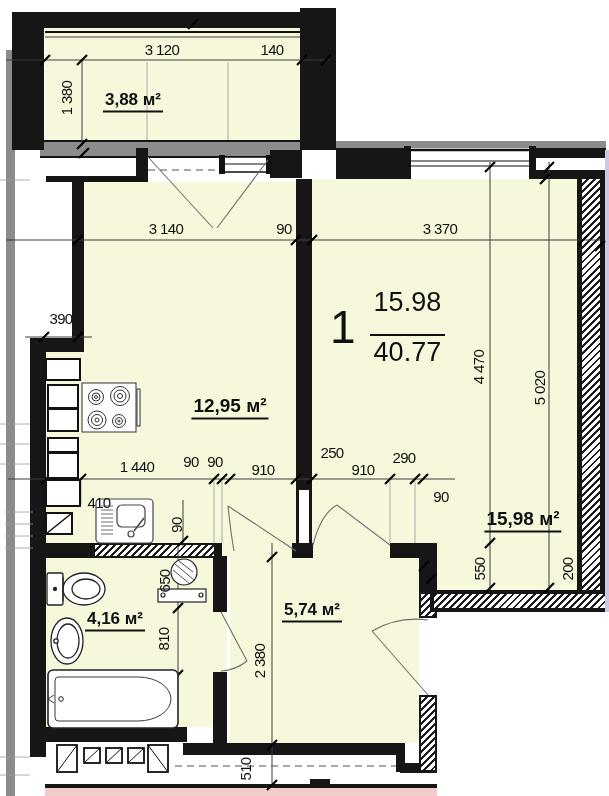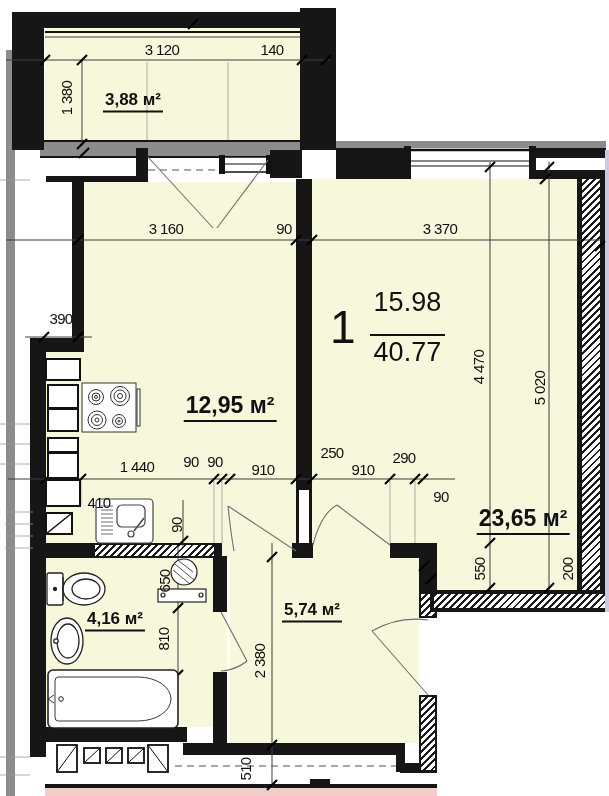--- a/index.html
+++ b/index.html
@@ -9,21 +9,21 @@
   .w{position:absolute;background:#161616;}
   .gray{position:absolute;background:#8c8c8c;}
   .hatch{position:absolute;background:repeating-linear-gradient(135deg,#ffffff 0 3px,#1c1c1c 3px 5px);}
   .white{position:absolute;background:#ffffff;}
   svg#lines{position:absolute;left:0;top:0;pointer-events:none;}
   .dim{position:absolute;transform:translate(-50%,-50%);font-size:15px;line-height:1;
        letter-spacing:-0.6px;color:#101010;white-space:nowrap;}
   .dim.v{transform:translate(-50%,-50%) rotate(-90deg);}
   .area{position:absolute;transform:translate(-50%,-50%);font-weight:bold;font-size:17px;
         color:#101010;border-bottom:2px solid #101010;padding:0 2px 1px 2px;white-space:nowrap;}
-  .area.big{font-size:23px;}
+  .area.big{font-size:19px;}
   .unit{position:absolute;display:flex;align-items:center;color:#101010;}
   .unit .num{font-size:46px;line-height:1;}
   .unit .frac{margin-left:14px;text-align:center;font-size:27px;line-height:1.05;}
   .unit .frac .up{border-bottom:2.5px solid #101010;padding:0 4px 18px 4px;}
   .unit .frac .dn{padding-top:2px;}
 </style>
 </head>
 <body>
 
 <div id="stage">
@@ -292,28 +292,28 @@
   <div class="unit" style="left:330px;top:288px;">
     <div class="num">1</div>
     <div class="frac">
       <div class="up">15.98</div>
       <div class="dn">40.77</div>
     </div>
   </div>
 
   <div class="area" style="left:133px;top:101px;">3,88 м²</div>
   <div class="area big" style="left:230px;top:407px;">12,95 м²</div>
-  <div class="area big" style="left:523px;top:520px;">23,65 м²</div>
+  <div class="area big" style="left:523px;top:520px;">15,98 м²</div>
   <div class="area" style="left:115px;top:620px;">4,16 м²</div>
   <div class="area" style="left:312px;top:611px;">5,74 м²</div>
 
   <span class="dim" style="left:162px;top:49px;">3 120</span>
   <span class="dim" style="left:272px;top:49px;">140</span>
   <span class="dim v" style="left:66px;top:98px;">1 380</span>
-  <span class="dim" style="left:166px;top:228px;">3 160</span>
+  <span class="dim" style="left:166px;top:228px;">3 140</span>
   <span class="dim" style="left:284px;top:228px;">90</span>
   <span class="dim" style="left:440px;top:228px;">3 370</span>
   <span class="dim" style="left:61px;top:318px;">390</span>
   <span class="dim v" style="left:478px;top:367px;">4 470</span>
   <span class="dim v" style="left:539px;top:388px;">5 020</span>
   <span class="dim" style="left:137px;top:466px;">1 440</span>
   <span class="dim" style="left:191px;top:461px;">90</span>
   <span class="dim" style="left:215px;top:461px;">90</span>
   <span class="dim" style="left:263px;top:469px;">910</span>
   <span class="dim" style="left:332px;top:452px;">250</span>

